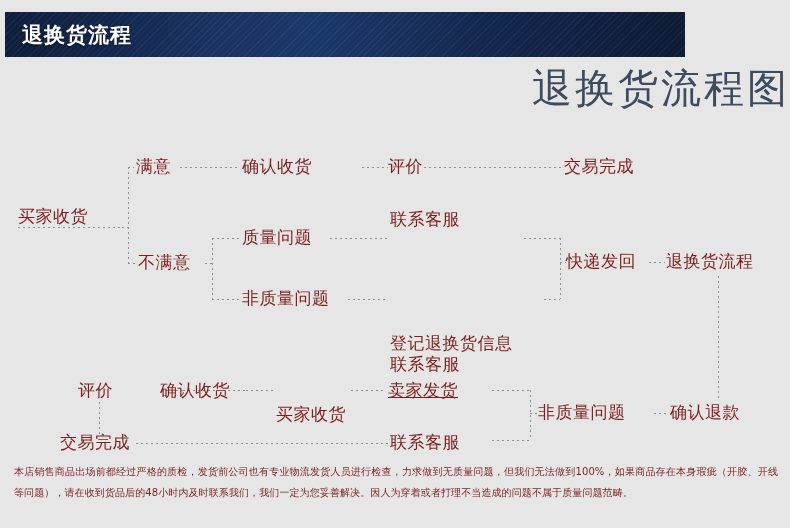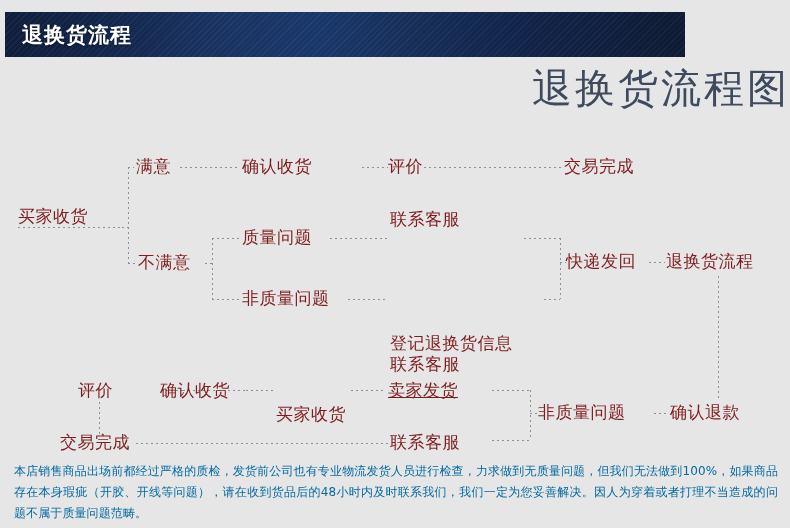--- a/index.html
+++ b/index.html
@@ -94,22 +94,22 @@
   .flow-node .nl {
     display: block;
   }
 
   
   #footer-note {
     position: absolute;
     left: 14px;
     top: 461px;
     width: 764px;
-    color: #0369a1;
-    font-size: 12px;
+    color: #7f1d1d;
+    font-size: 10px;
     line-height: 21px;
     letter-spacing: 0.1px;
     text-align: justify;
   }
 </style>
 </head>
 <body>
 
 <div id="header-banner">
   <div id="header-title">退换货流程</div>

